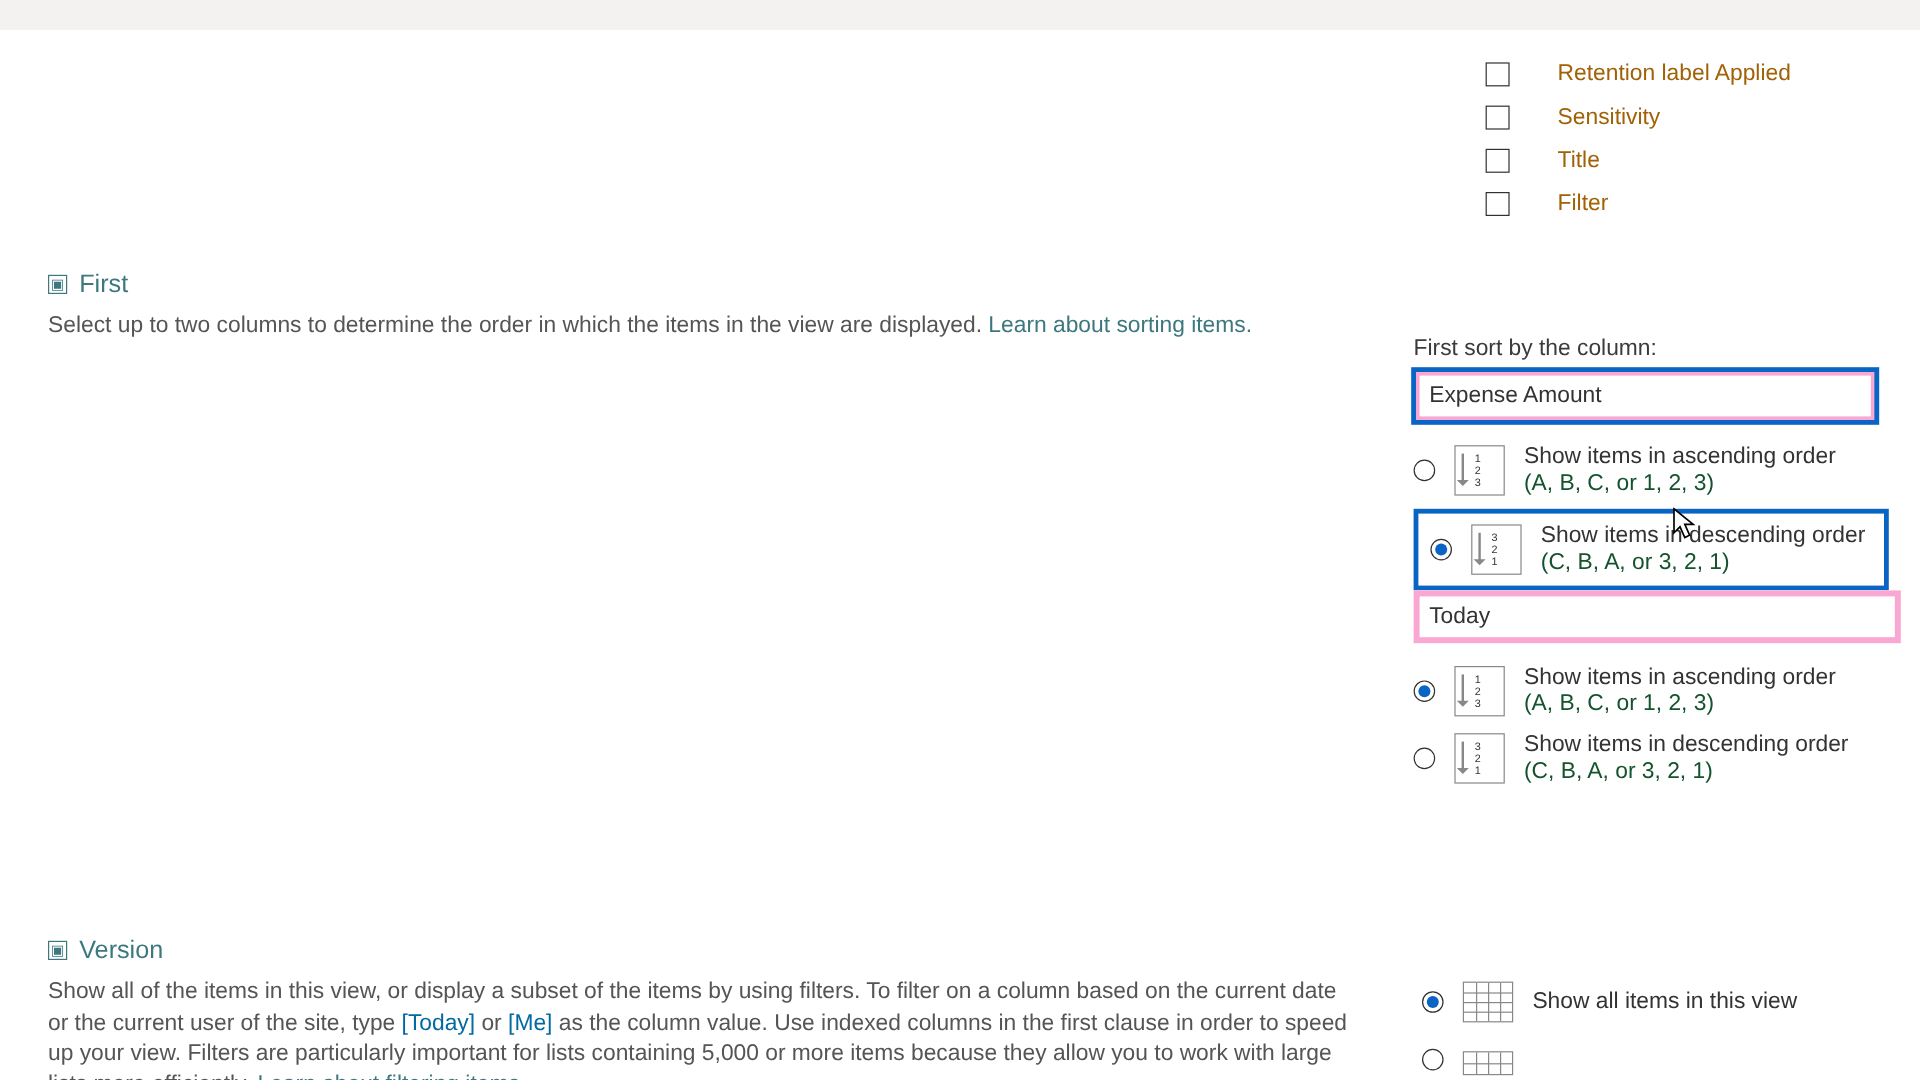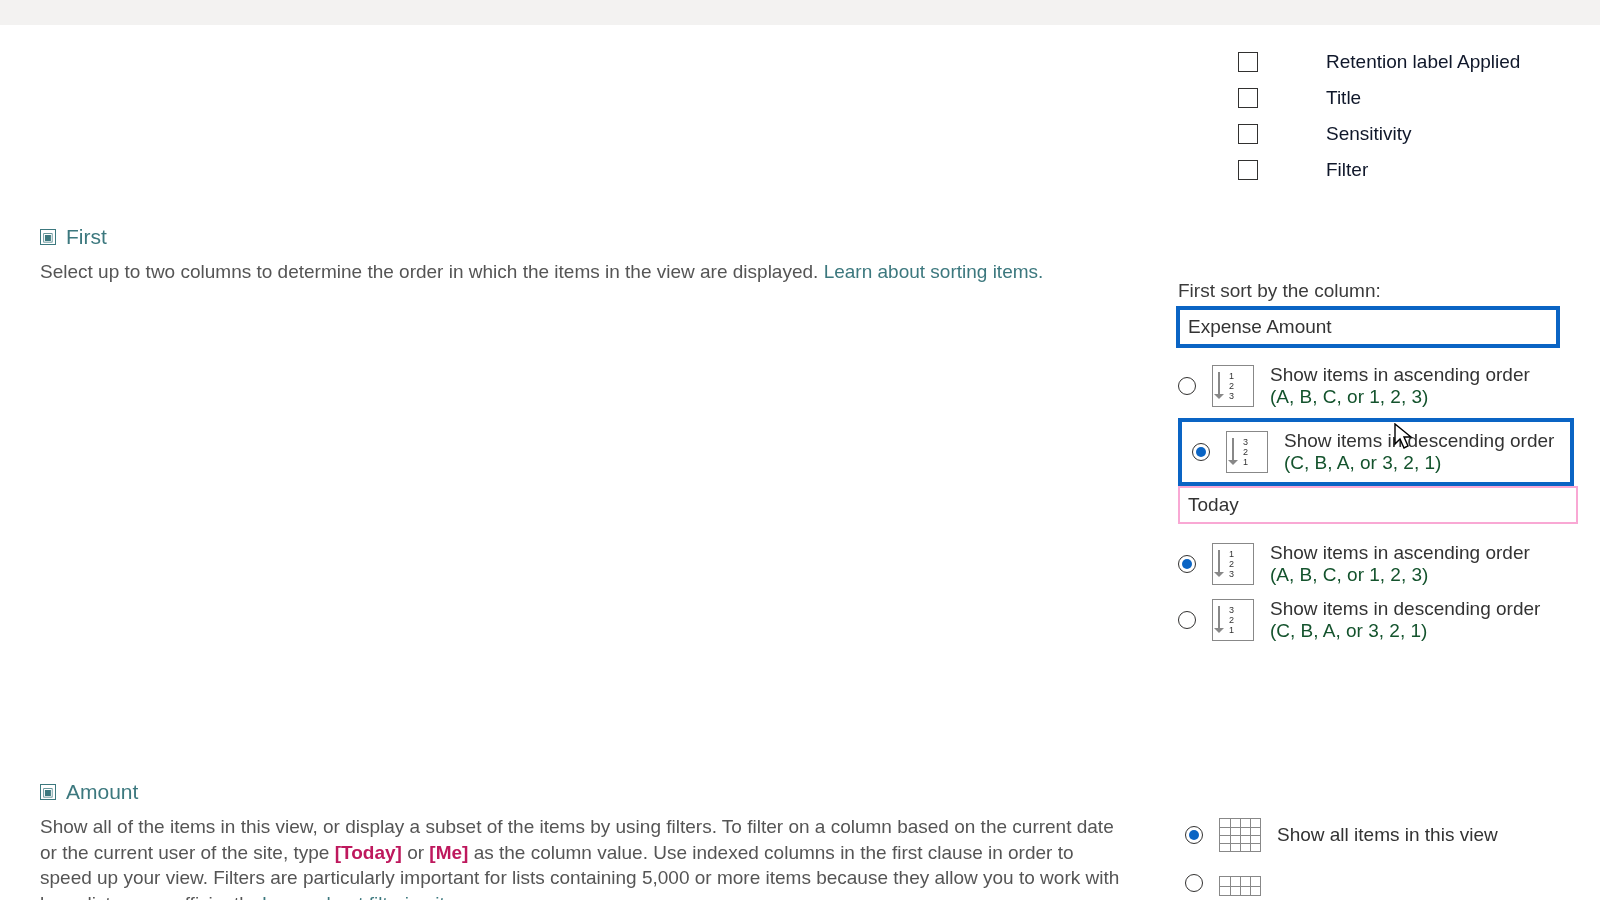--- a/index.html
+++ b/index.html
@@ -2,35 +2,35 @@
 <html><head>
 <meta charset="utf-8">
 <style>
   html,body{margin:0;padding:0;width:1600px;height:900px;background:#fff;
     font-family:"Segoe UI",Arial,sans-serif;font-size:19px;color:#333;overflow:hidden}
   .topbar{height:25px;background:#f3f2f1}
 
   .checkbox-list{position:absolute;left:1238px;top:44px}
   .checkbox-row{display:flex;align-items:center;height:36px}
   .chk{appearance:none;width:20px;height:20px;border:1.5px solid #323130;background:#fff;margin:0}
-  .chk-label{margin-left:68px;color:#0f172a}
+  .chk-label{margin-left:40px;color:#a16207}
 
   .section-left{position:absolute;left:40px;width:1090px}
   .sec-sort{top:225px}
   .sec-filter{top:780px}
 
   .sec-head{display:flex;align-items:center;color:#3C787E;font-size:21px}
   .disclose{width:14px;height:14px;border:1px solid #3C787E;display:flex;align-items:center;
     justify-content:center;font-size:12px;line-height:1;margin-right:10px;color:#3C787E}
   .sec-body{margin-top:10px;color:#555;line-height:1.35}
   .link{color:#3C787E;text-decoration:none}
 
   .sort-panel{position:absolute;left:1178px;top:280px;width:420px}
   .lbl{color:#3b3b3b;margin-bottom:6px}
-  .select-box{height:34px;border:2px solid #f9a8d4;background:#fff;display:flex;align-items:center;
+  .select-box{height:34px;border:5px solid #f9a8d4;background:#fff;display:flex;align-items:center;
     padding:0 8px;width:360px}
   .hl-blue{outline:4px solid #0a64c4;outline-offset:-2px}
 
   .radio-row{display:flex;align-items:center;margin-top:12px}
   .rad{appearance:none;width:18px;height:18px;border:1.5px solid #323130;border-radius:50%;
     background:#fff;margin:0;display:inline-flex;align-items:center;justify-content:center}
   .rad:checked::after{content:"";width:10px;height:10px;background:#0a64c4;border-radius:50%;display:block}
   .radio-row .rad{margin-right:16px}
 
   .sort-icon{width:40px;height:40px;border:1px solid #888;background:#fff;position:relative;
@@ -60,39 +60,39 @@
   .grid-icon .v{width:1px;height:100%;top:0}
   .grid-icon .h{height:1px;width:100%;left:0}
   .grid-icon .v1{left:10px}.grid-icon .v2{left:20px}.grid-icon .v3{left:30px}
   .grid-icon .h1{top:8px}.grid-icon .h2{top:16px}.grid-icon .h3{top:24px}
   .grid-icon.partial{height:18px;margin-top:6px}
   .grid-icon.partial .h1{top:9px}
 
   .sort-only-row{display:flex;align-items:center;margin-top:18px;margin-left:-4px}
   .sort-only-row .chk{margin-right:10px}
 
-  .bold{font-weight:700;color:#be185d}
+  .bold{font-weight:400;color:#0369a1}
 </style>
 </head>
 <body>
 
 <div class="topbar"></div>
 
 <div class="checkbox-list">
   <div class="checkbox-row">
     <input type="checkbox" class="chk" style="">
     <span class="chk-label">Retention label Applied</span>
   </div>
   <div class="checkbox-row">
     <input type="checkbox" class="chk" style="">
+    <span class="chk-label">Sensitivity</span>
+  </div>
+  <div class="checkbox-row">
+    <input type="checkbox" class="chk" style="">
     <span class="chk-label">Title</span>
-  </div>
-  <div class="checkbox-row">
-    <input type="checkbox" class="chk" style="">
-    <span class="chk-label">Sensitivity</span>
   </div>
   <div class="checkbox-row">
     <input type="checkbox" class="chk" style="">
     <span class="chk-label">Filter</span>
   </div>
 </div>
 
 <div class="section-left sec-sort">
   <div class="sec-head">
     <span class="disclose">▣</span>
@@ -163,21 +163,21 @@
       <div>Show items in descending order</div>
       <div class="radio-sub">(C, B, A, or 3, 2, 1)</div>
     </div>
   </div>
 
 </div>
 
 <div class="section-left sec-filter">
   <div class="sec-head">
     <span class="disclose">▣</span>
-    <span>Amount</span>
+    <span>Version</span>
   </div>
   <div class="sec-body">
     <span>Show all of the items in this view, or display a subset of the items by using filters. To filter on a column based on the current date or the current user of the site, type </span><span class="bold">[Today]</span><span> or </span><span class="bold">[Me]</span><span> as the column value. Use indexed columns in the first clause in order to speed up your view. Filters are particularly important for lists containing 5,000 or more items because they allow you to work with large lists more efficiently. </span><a class="link">Learn about filtering items.</a>
   </div>
 </div>
 
 <div class="filter-panel">
   <div class="radio-row">
     <input type="radio" class="rad" name="f1" checked="" style="">
     <div class="grid-icon">

